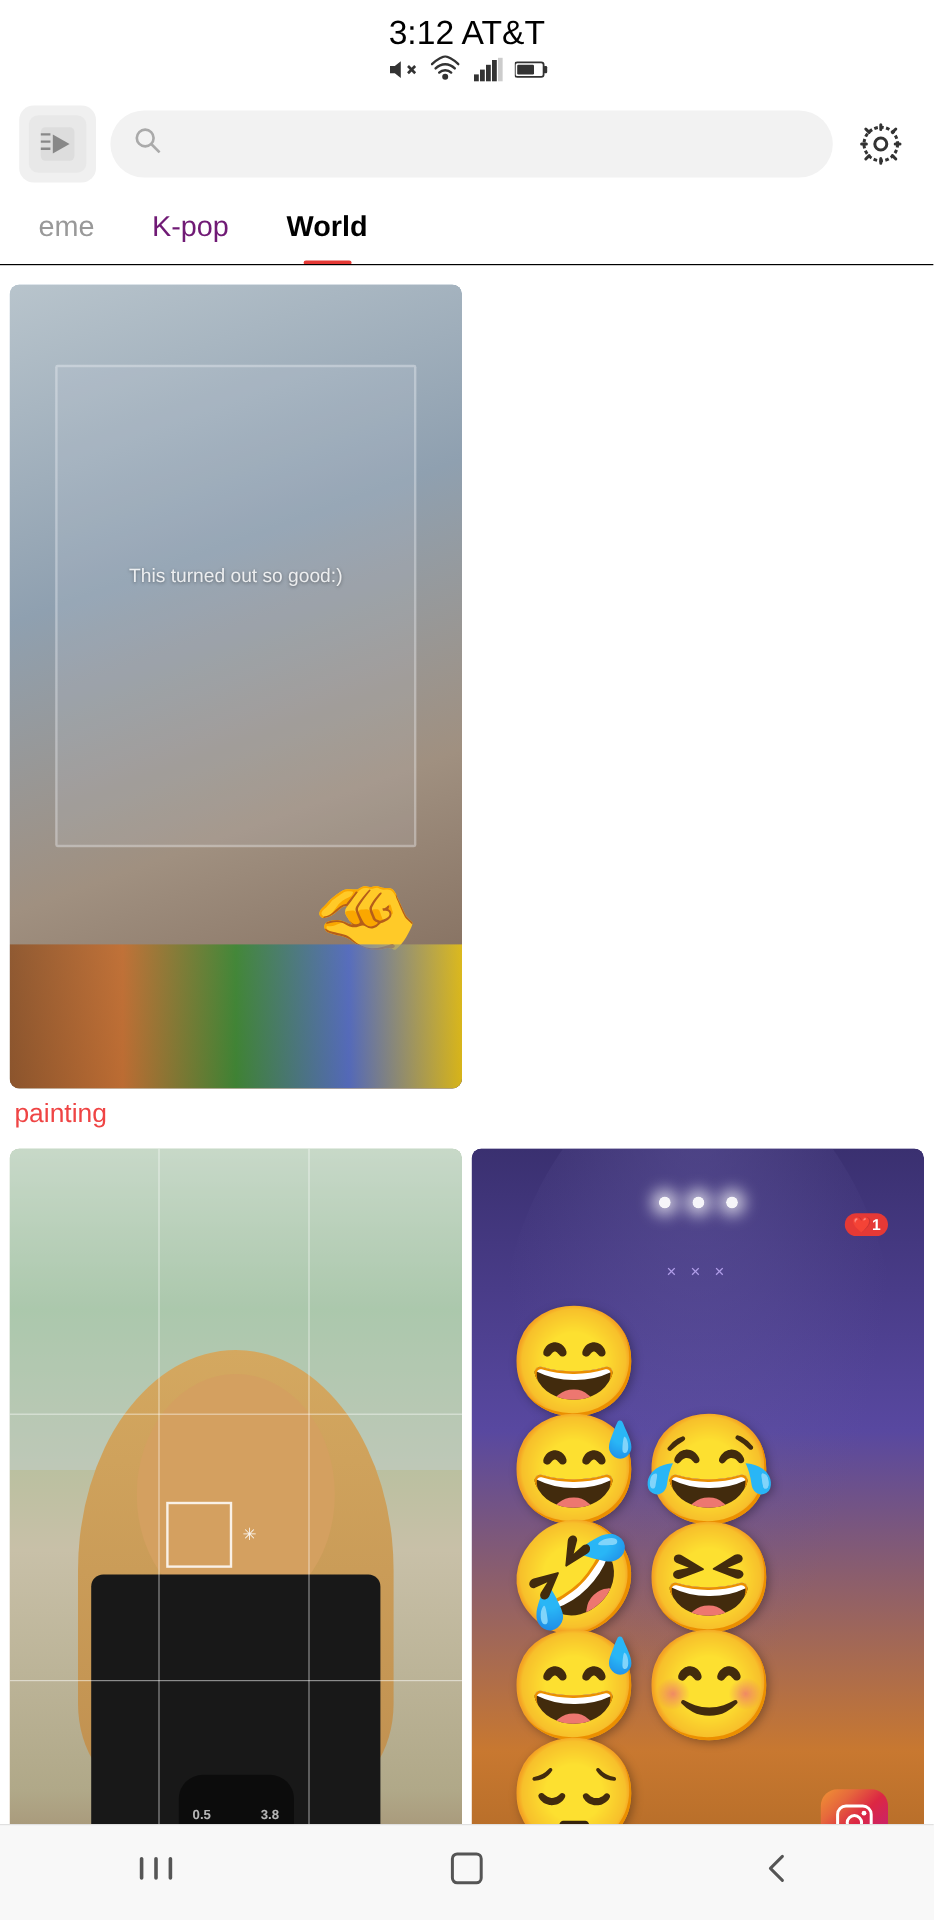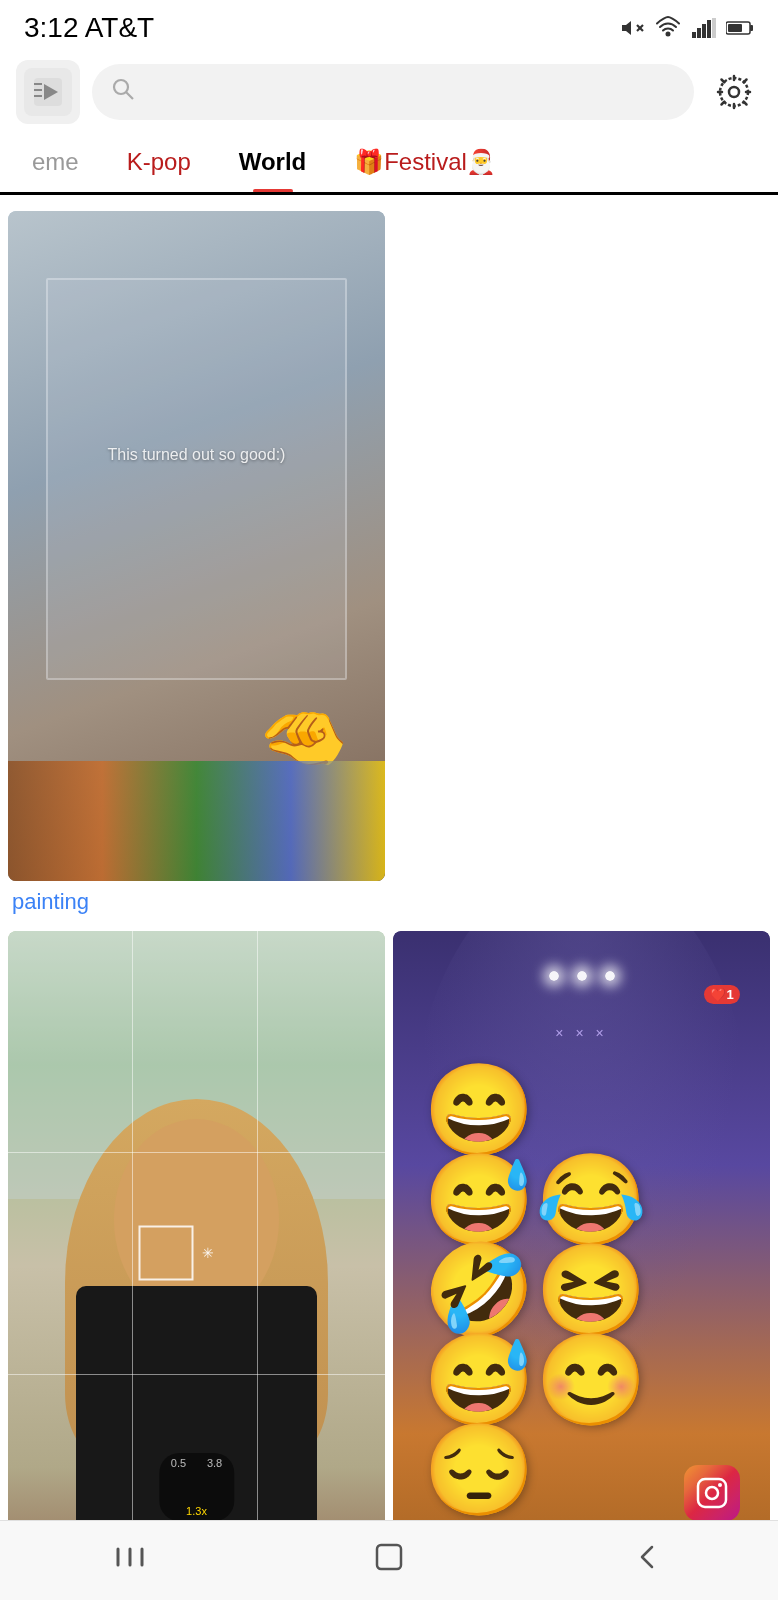--- a/index.html
+++ b/index.html
@@ -14,20 +14,21 @@
       overflow-x: hidden;
     }
 
     
     .status-bar {
       display: flex;
       justify-content: space-between;
       align-items: center;
       padding: 12px 24px 8px;
       background: #ffffff;
+      flex-direction: column;
     }
     .status-time {
       font-size: 28px;
       font-weight: 500;
       color: #000;
     }
     .status-icons {
       display: flex;
       align-items: center;
       gap: 8px;
@@ -92,28 +93,28 @@
       flex-shrink: 0;
     }
 
     
     .tabs-container {
       display: flex;
       align-items: center;
       overflow-x: auto;
       scrollbar-width: none;
       padding: 0 8px;
-      border-bottom: 3px solid #000000;
+      border-bottom: 1px solid #000000;
     }
     .tabs-container::-webkit-scrollbar { display: none; }
 
     .tab-item {
       padding: 16px 24px;
       font-size: 24px;
-      color: #b91c1c;
+      color: #701a75;
       white-space: nowrap;
       cursor: pointer;
       position: relative;
       font-weight: 400;
     }
     .tab-item.active {
       color: #000;
       font-weight: 700;
     }
     .tab-item.active::after {
@@ -146,21 +147,21 @@
       width: 100%;
       aspect-ratio: 9/16;
       background: #ccc;
       position: relative;
       border-radius: 8px;
       overflow: hidden;
     }
 
     .video-label {
       font-size: 22px;
-      color: #3b82f6;
+      color: #ef4444;
       padding: 8px 4px;
       font-weight: 400;
     }
 
     
     .thumb-painting {
       background: linear-gradient(135deg, #b8c8d8 0%, #8a9db0 40%, #c5b090 70%, #7a6858 100%);
       display: flex;
       align-items: center;
       justify-content: center;
@@ -197,21 +198,23 @@
     }
     .camera-zoom-bar {
       position: absolute;
       bottom: 12%;
       left: 50%;
       transform: translateX(-50%);
       background: rgba(0,0,0,0.5);
       border-radius: 20px;
       padding: 4px 12px;
       display: flex;
-      align-items: flex-start;
+      gap: 10px;
+      align-items: center;
+      font-weight: bold;
     }
     .zoom-label {
       color: rgba(255,255,255,0.7);
       font-size: 11px;
     }
     .zoom-active {
       color: #ffd700;
       font-size: 11px;
       margin-top: 48px;
     }
@@ -356,21 +359,20 @@
       <path d="M20 4v4M20 32v4M4 20h4M32 20h4M7.5 7.5l2.8 2.8M29.7 29.7l2.8 2.8M7.5 32.5l2.8-2.8M29.7 10.3l2.8-2.8" stroke-linecap="round"></path>
       <circle cx="20" cy="20" r="14" stroke-dasharray="3 2"></circle>
     </svg>
   </div>
 </div>
 
 <div class="tabs-container">
   <div class="tab-item" style="color:#999">eme</div>
   <div class="tab-item">K-pop</div>
   <div class="tab-item active">World</div>
-  <div class="tab-item">🎁Festival🎅</div>
 </div>
 
 <div class="content-grid">
 
   <div class="video-card">
     <div class="video-thumb thumb-painting">
 
       <div style="position:absolute;inset:0;background:linear-gradient(160deg,#b8c4cc 0%,#8fa0b0 35%,#a09080 65%,#786050 100%);"></div>
       <div style="position:absolute;top:10%;left:10%;right:10%;bottom:30%;border:2px solid rgba(255,255,255,0.3);border-radius:2px;background:rgba(200,210,220,0.15);"></div>
 

